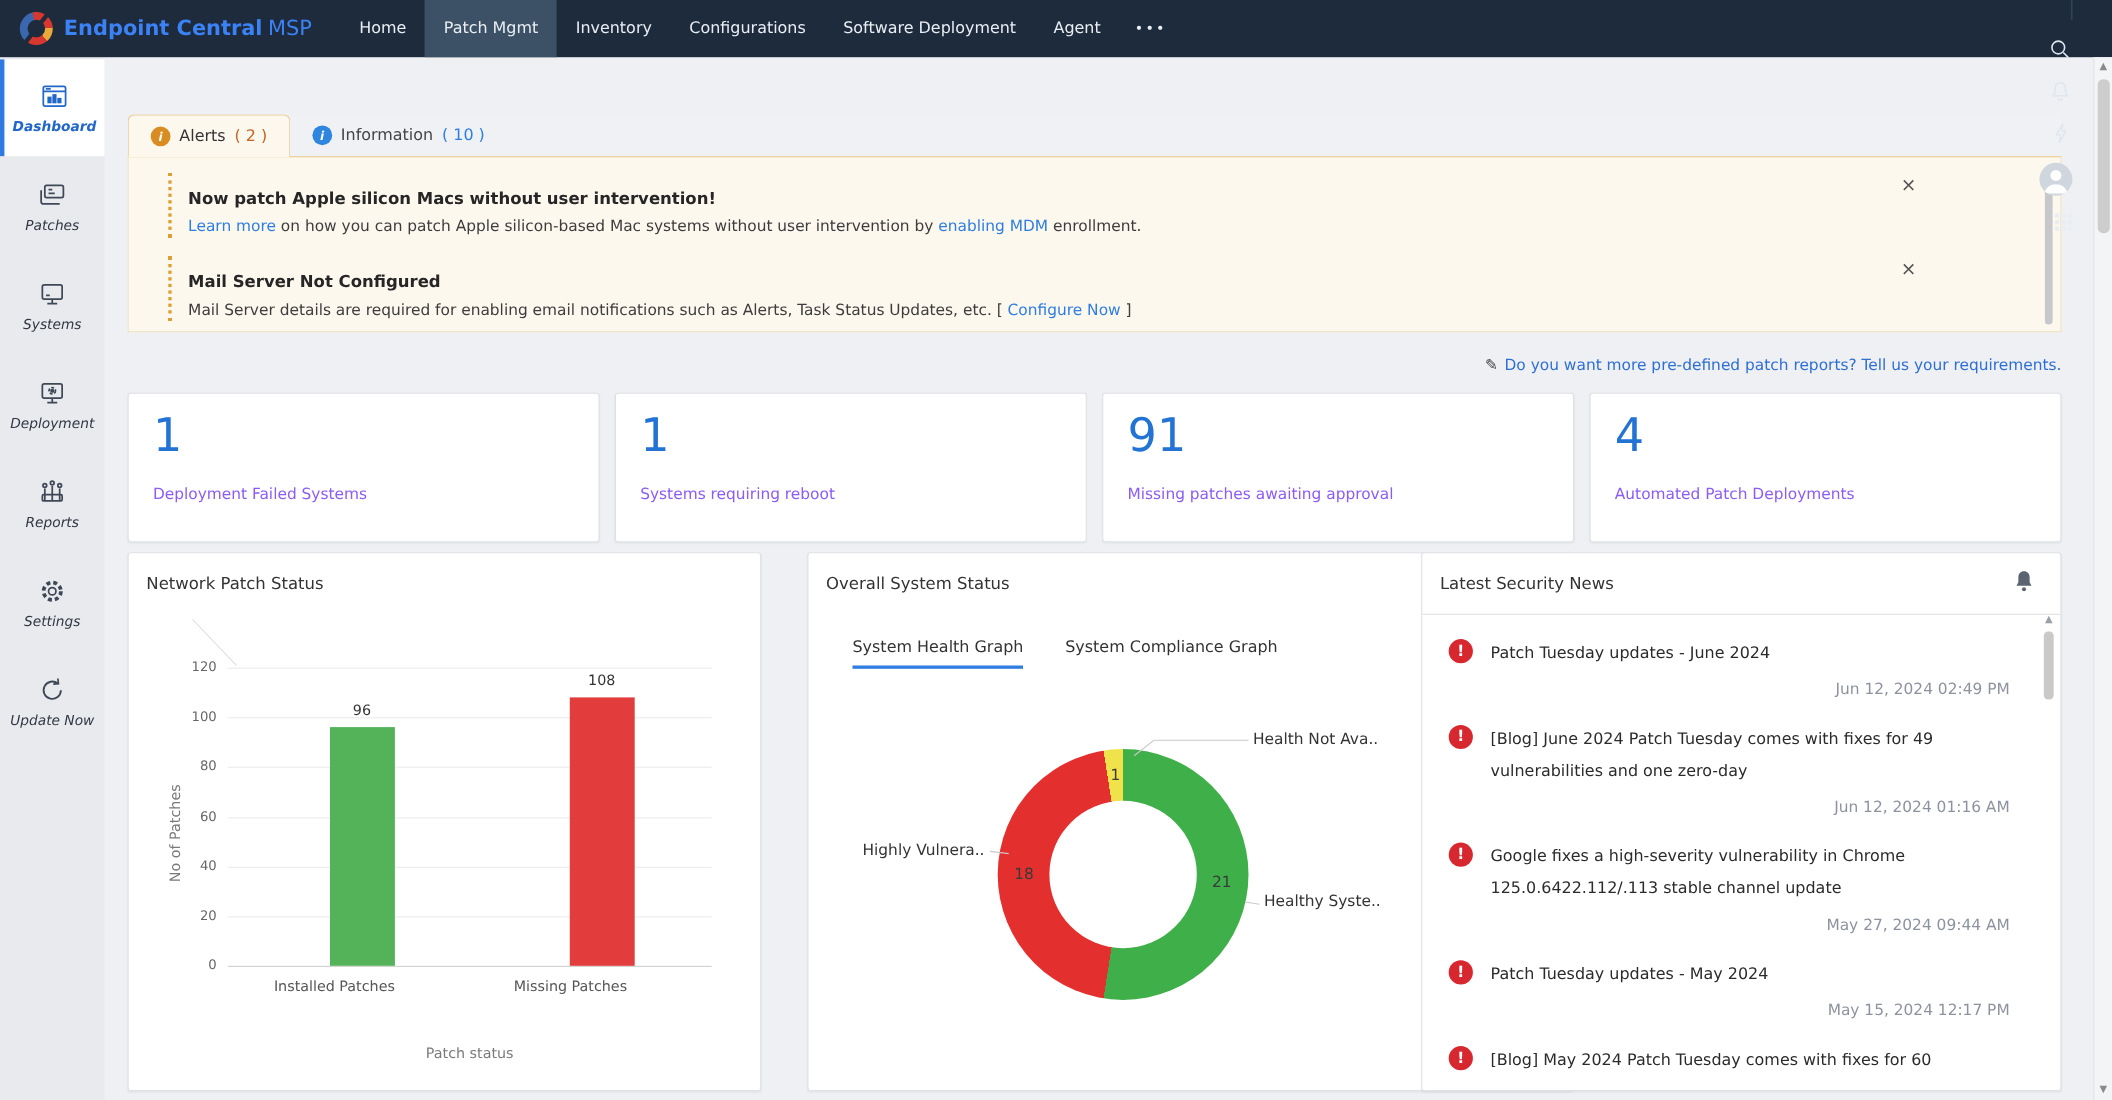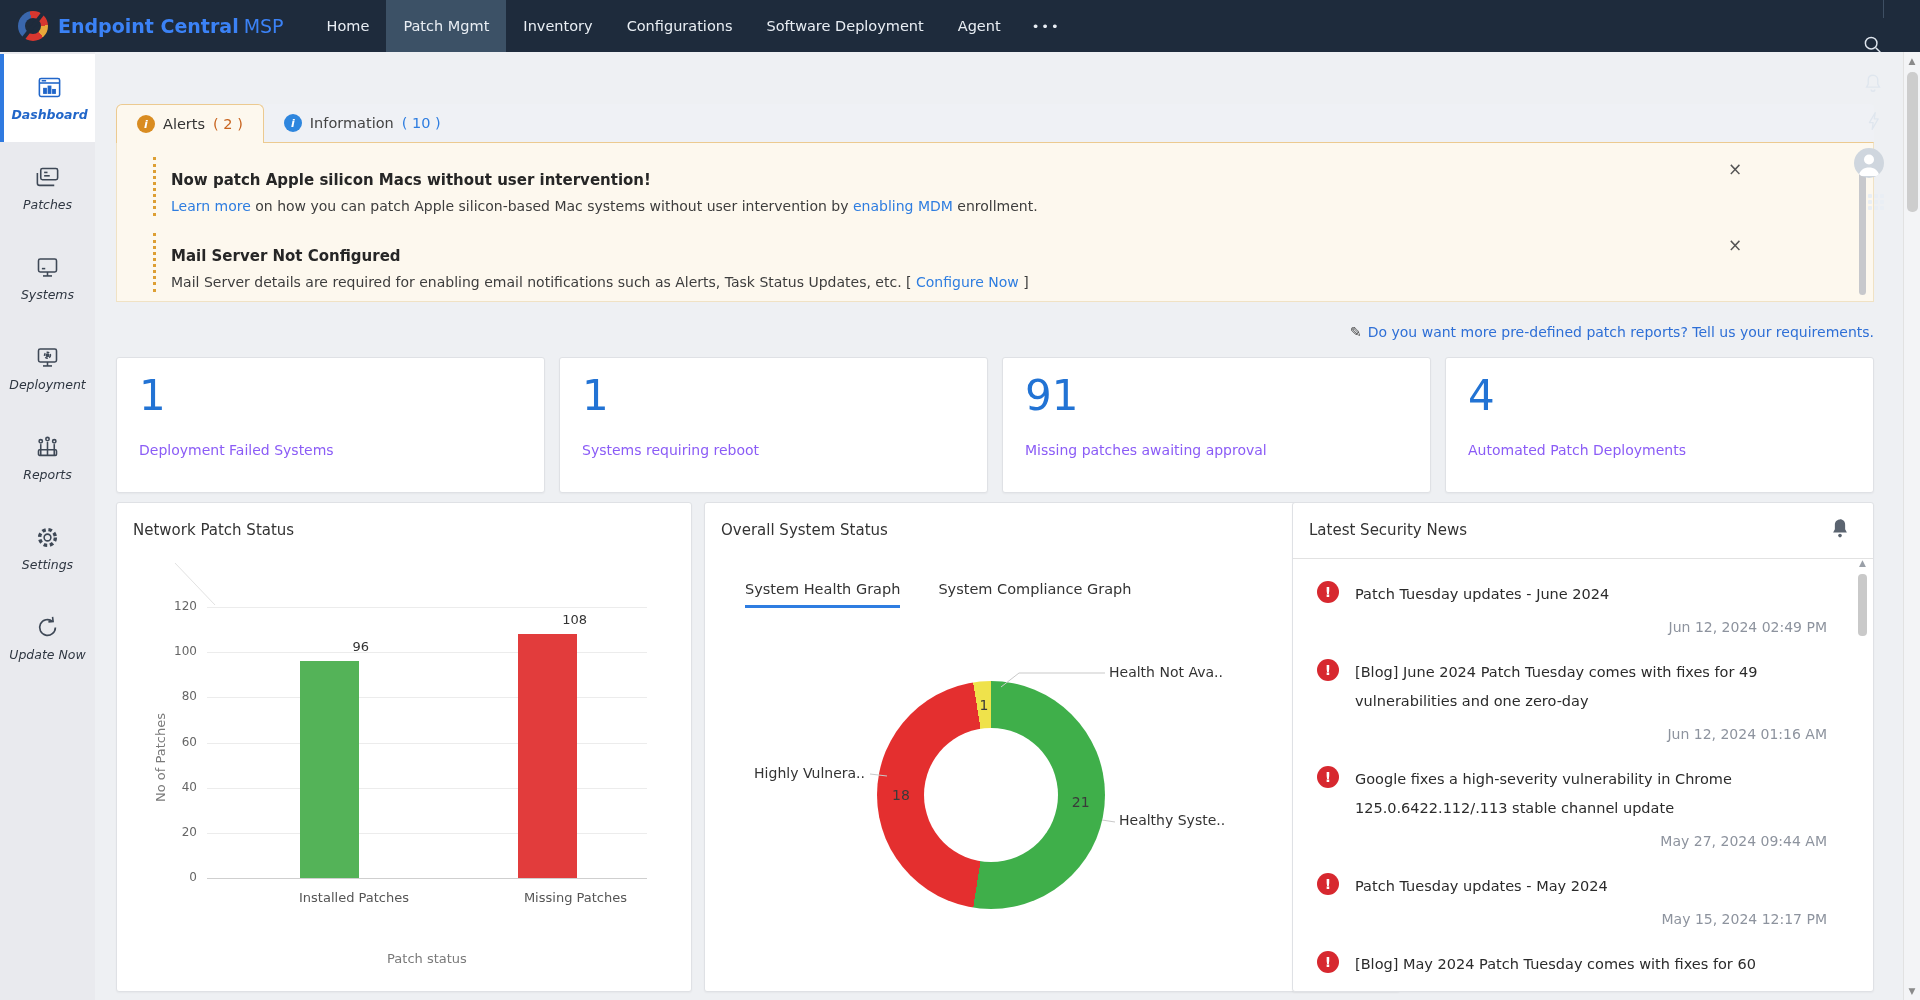--- a/index.html
+++ b/index.html
@@ -81,22 +81,22 @@
   
   .chart-card { position:absolute; top:450px; height:490px; overflow:hidden; }
   .card-title { position:absolute; left:16px; top:18px; font-size:15px; color:#333; }
 
   
   .bar-plot { position:absolute; left:0; top:0; width:576px; height:490px; }
   .gridline { position:absolute; left:90px; width:440px; height:1px; background:#ececec; }
   .gridline.base { background:#cfcfcf; }
   .ytick { position:absolute; width:60px; left:20px; text-align:right; font-size:12px; color:#666; }
   .bar { position:absolute; width:59px; cursor:pointer; }
-  .bar-val { position:absolute; width:80px; text-align:right; font-size:13px; color:#333; }
-  .xcat { position:absolute; width:160px; text-align:right; font-size:13px; color:#555; }
+  .bar-val { position:absolute; width:80px; text-align:center; font-size:13px; color:#333; }
+  .xcat { position:absolute; width:160px; text-align:left; font-size:13px; color:#555; }
   .ylab { position:absolute; left:36px; top:150px; height:210px; writing-mode:vertical-rl;
     transform:rotate(180deg); text-align:center; font-size:13px; color:#7a7a7a; }
   .xlab { position:absolute; left:230px; top:448px; width:160px; text-align:center; font-size:13px; color:#7a7a7a; }
   .diag { position:absolute; pointer-events:none; }
 
   
   .dtabs { position:absolute; left:40px; top:78px; display:flex; gap:38px; }
   .dtab { font-size:14.5px; color:#333; padding-bottom:8px; cursor:pointer; }
   .dtab.active { border-bottom:3px solid #2f7de1; }
   .donut { position:absolute; left:172px; top:178px; width:228px; height:228px; border-radius:50%; cursor:pointer; }
@@ -355,21 +355,21 @@
         <div class="bar-val" style="left: 172px; top: 136.2px;">96</div>
         <div class="xcat" style="left: 132px; top: 387px;">Installed Patches</div>
         <div class="bar" style="left: 400.5px; top: 131.1px; height: 243.9px; background: rgb(226, 60, 60);"></div>
         <div class="bar-val" style="left: 390px; top: 109.1px;">108</div>
         <div class="xcat" style="left: 350px; top: 387px;">Missing Patches</div>
       </div>
     <div class="ylab">No of Patches</div>
     <div class="xlab">Patch status</div>
   </div>
 
-  <div class="card chart-card" style="left:609px; width:696px">
+  <div class="card chart-card" style="left:639px; width:696px">
     <div class="card-title">Overall System Status</div>
     <div class="dtabs">
       <div class="dtab active">System Health Graph</div>
       <div class="dtab">System Compliance Graph</div>
     </div>
     <div id="donutWrap">
       <div class="donut" id="donutRing" style="background: conic-gradient(from -9deg, rgb(239, 226, 75) 0deg, rgb(239, 226, 75) 9deg, rgb(63, 175, 74) 9deg, rgb(63, 175, 74) 198deg, rgb(228, 47, 47) 198deg, rgb(228, 47, 47) 360deg);"></div>
       <div class="donut-hole"></div>
       <svg class="donut-svg" id="donutSvg" width="576" height="490">
           <polyline points="296,184 314,170 400,170" fill="none" stroke="#c9c9c9" stroke-width="1"></polyline>

